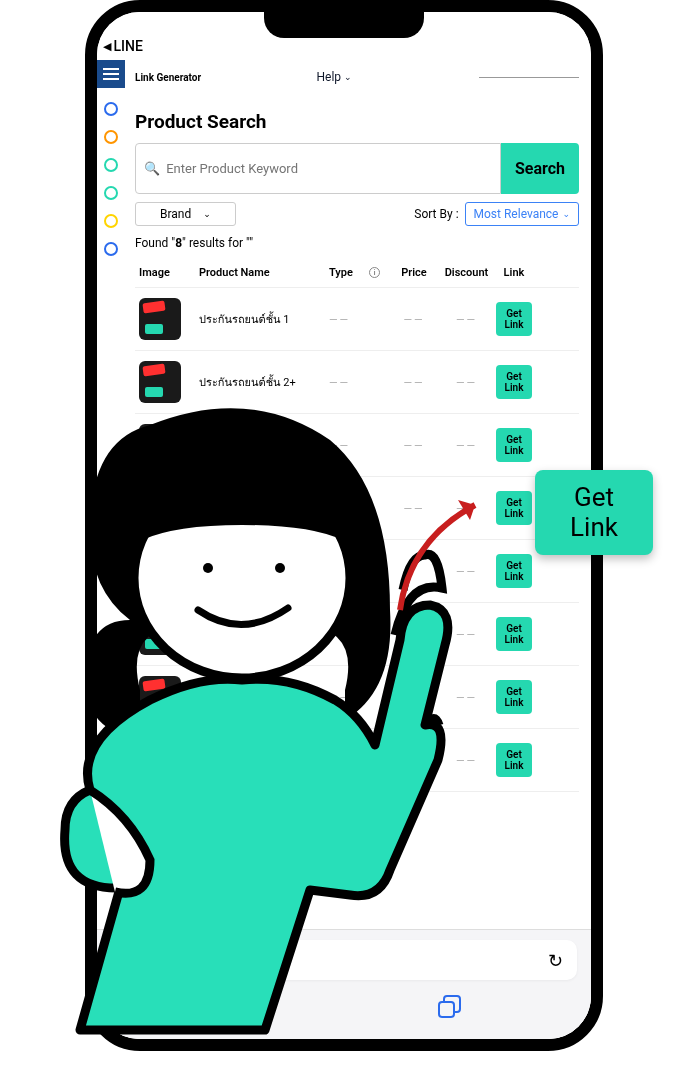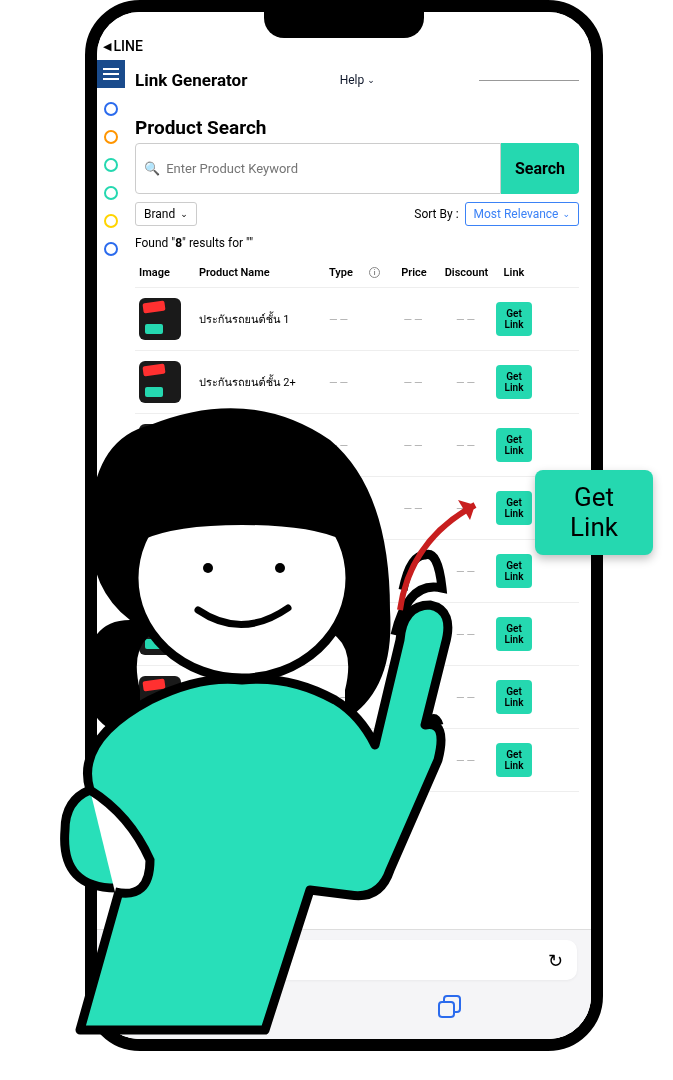--- a/index.html
+++ b/index.html
@@ -16,34 +16,34 @@
 .app-body { flex: 1; display: flex; overflow: hidden; }
 
 .sidebar { width: 28px; background: #fff; display: flex; flex-direction: column; align-items: center; padding-top: 0; gap: 14px; }
 .hamburger { width: 28px; height: 28px; background: #1a4b8c; display: flex; flex-direction: column; justify-content: center; align-items: center; gap: 3px; }
 .hamburger span { width: 16px; height: 2px; background: #fff; }
 .circle-dot { width: 14px; height: 14px; border-radius: 50%; border: 2px solid; }
 
 .main { flex: 1; padding: 6px 12px 0 10px; overflow: hidden; }
 
 .header-row { display: flex; justify-content: space-between; align-items: center; padding: 4px 0 10px; }
-.header-title { font-weight: 700; font-size: 17px; }
+.header-title { font-weight: 700; font-size: 10px; }
 .help-link { font-size: 12px; color: #0f172a; display: flex; align-items: center; gap: 3px; }
 .header-line { flex: 0 0 100px; border-bottom: 1px solid #999; margin-left: 12px; }
 
-.section-title { font-weight: 700; font-size: 19px; margin: 16px 0 4px; }
+.section-title { font-weight: 700; font-size: 19px; margin: 16px 0 10px; }
 
 .search-row { display: flex; gap: 0; margin-bottom: 8px; }
 .search-box { flex: 1; border: 1px solid #ccc; border-radius: 4px 0 0 4px; display: flex; align-items: center; padding: 6px 8px; }
 .search-box .mag { font-size: 13px; color: #666; margin-right: 6px; }
 .search-box input { border: none; outline: none; font-size: 13px; flex: 1; color: #999; }
 .search-btn { background: #25d8b0; border: none; border-radius: 0 4px 4px 0; padding: 16px 14px; font-weight: 700; font-size: 16px; cursor: pointer; }
 
 .filter-row { display: flex; gap: 6px; align-items: center; flex-wrap: wrap; margin-bottom: 10px; font-size: 12px; }
-.dropdown { border: 1px solid #ccc; border-radius: 3px; padding: 4px 8px; display: flex; align-items: center; gap: 5px; cursor: pointer; }
+.dropdown { border: 1px solid #ccc; border-radius: 3px; padding: 4px 24px; display: flex; align-items: center; gap: 12px; cursor: pointer; }
 .merchant-box { border: 1px solid #3b82f6; border-radius: 3px; padding: 4px 8px; color: #3b82f6; display: flex; align-items: center; gap: 4px; }
 .merchant-box .uline { border-bottom: 1px solid #3b82f6; width: 80px; }
 .sort-label { margin-left: auto; }
 .sort-dd { border: 1px solid #3b82f6; border-radius: 3px; padding: 4px 8px; color: #3b82f6; display: flex; align-items: center; gap: 4px; cursor: pointer; }
 
 .results-text { font-size: 12px; margin-bottom: 8px; }
 .results-text b { font-weight: 700; }
 
 .table-head { display: flex; align-items: flex-end; padding: 8px 4px; border-bottom: 1px solid #eee; font-size: 11px; font-weight: 600; }
 .col-image { width: 60px; }

